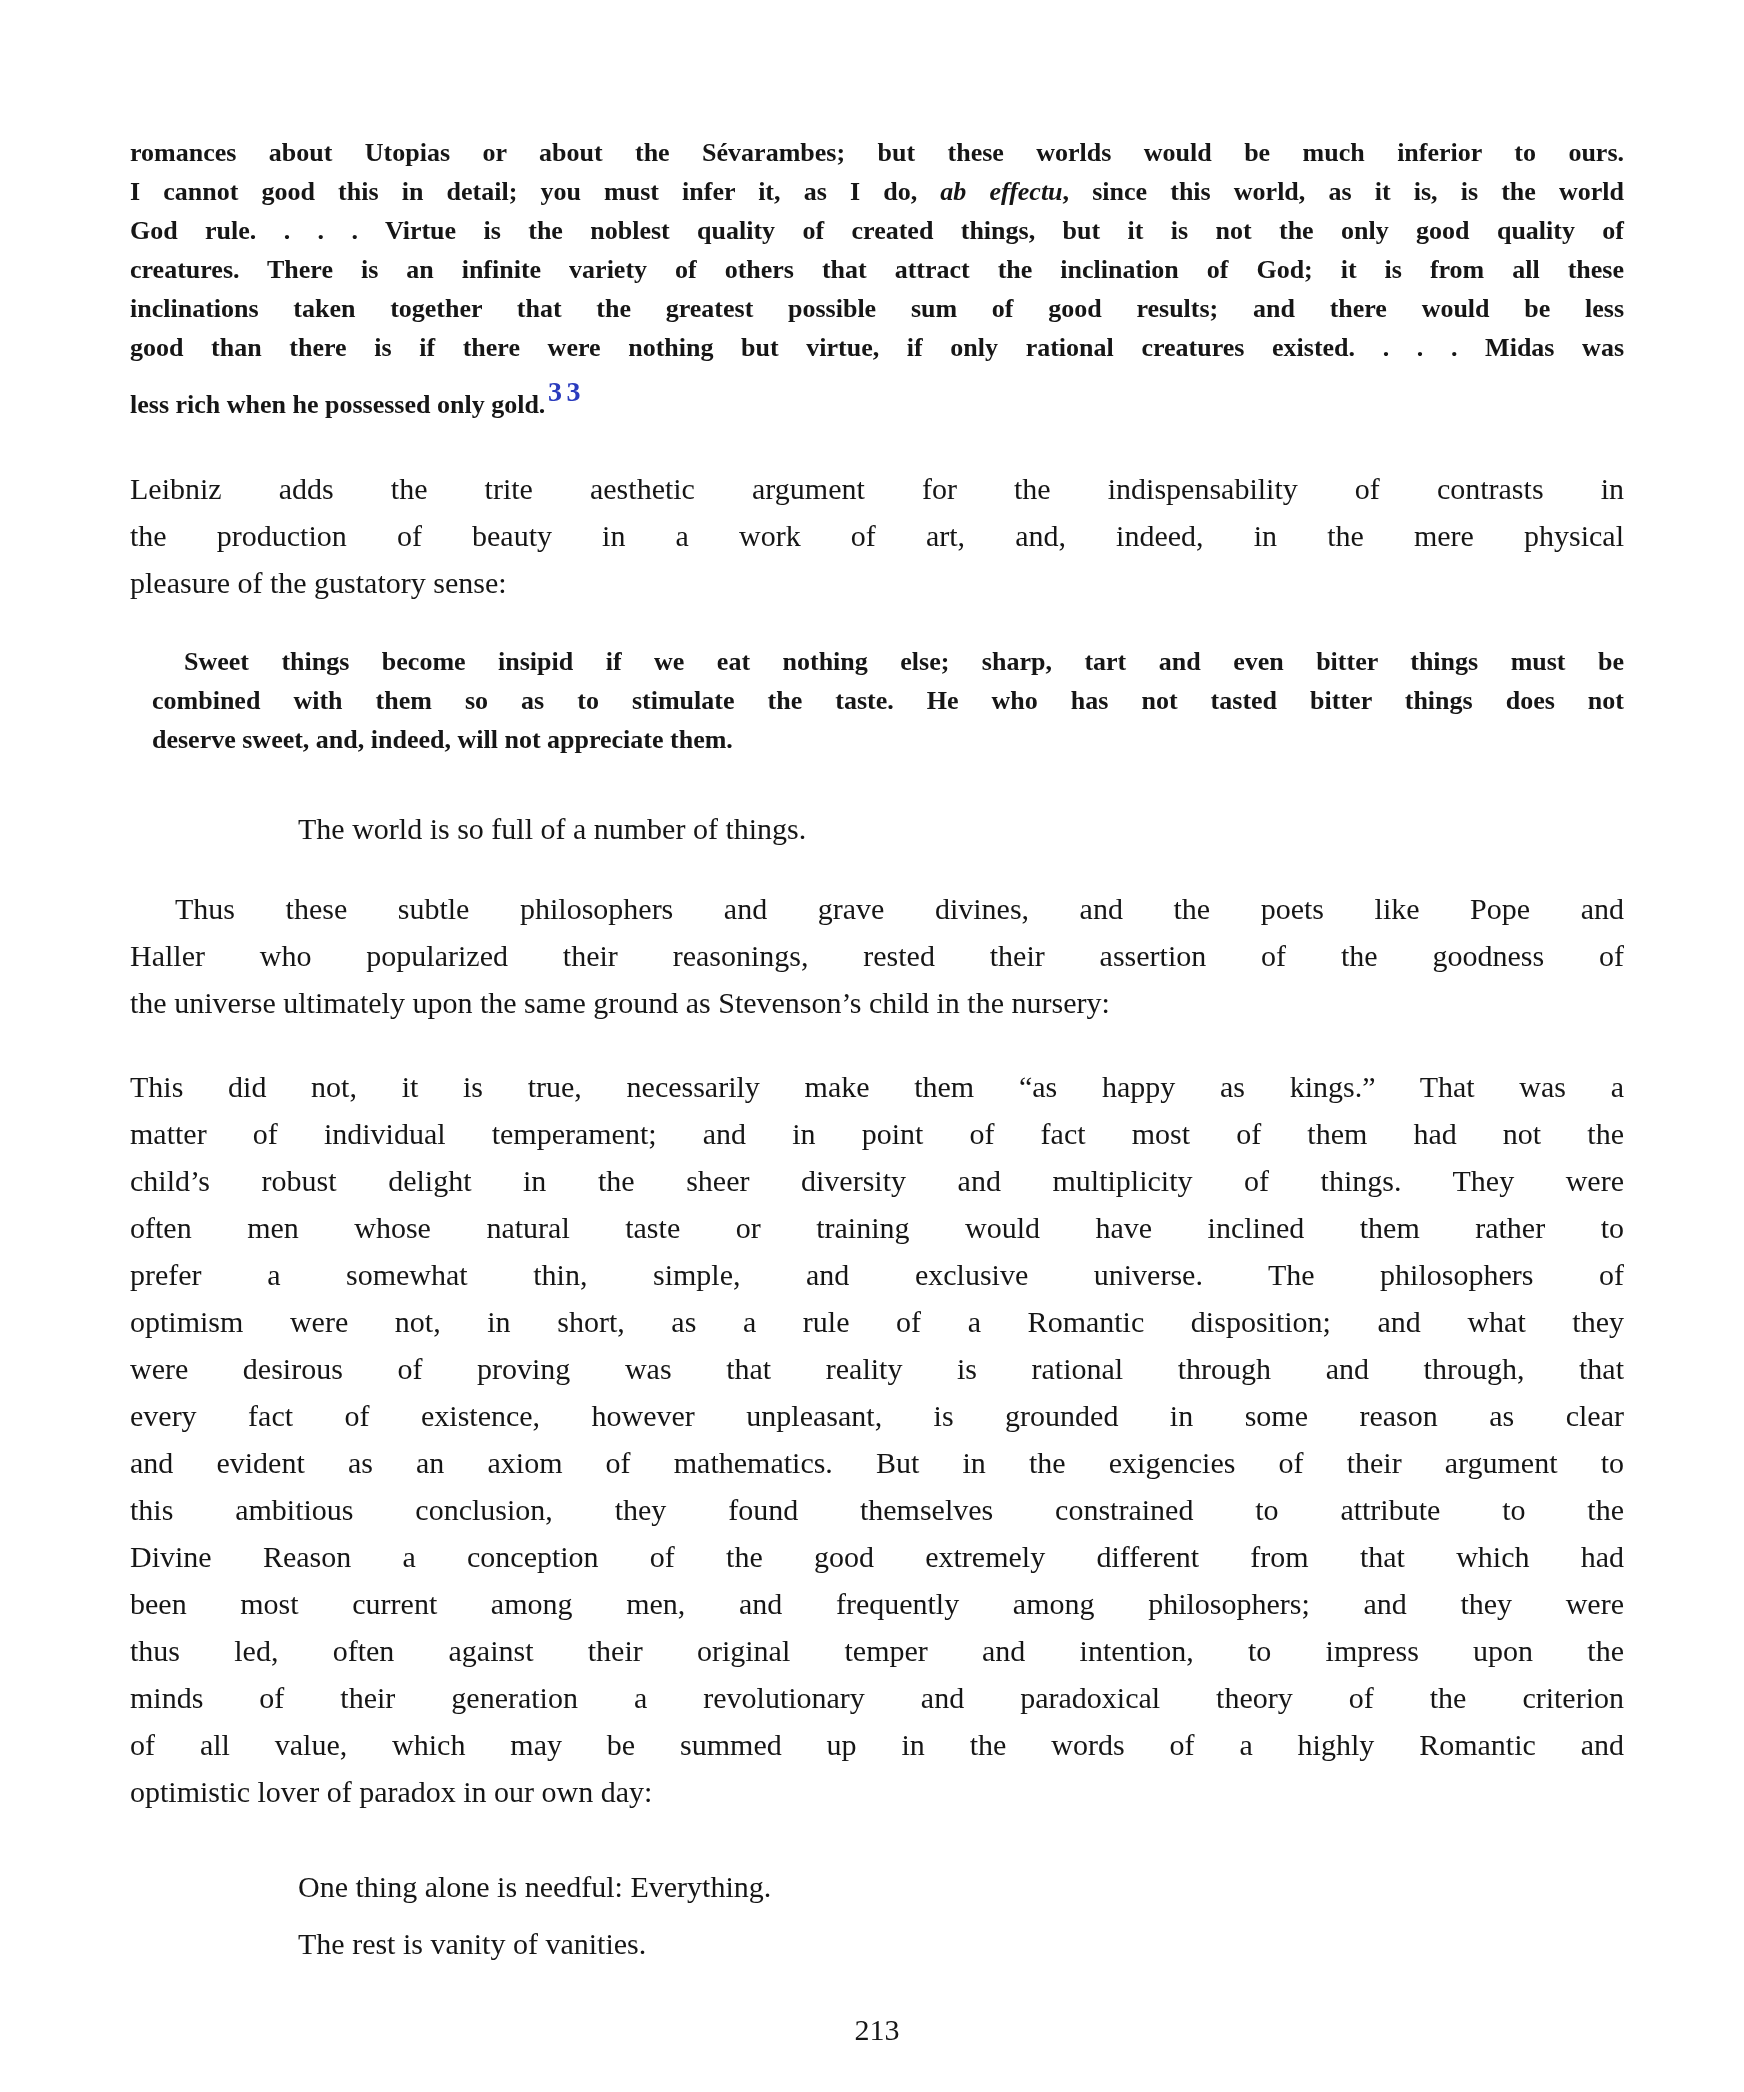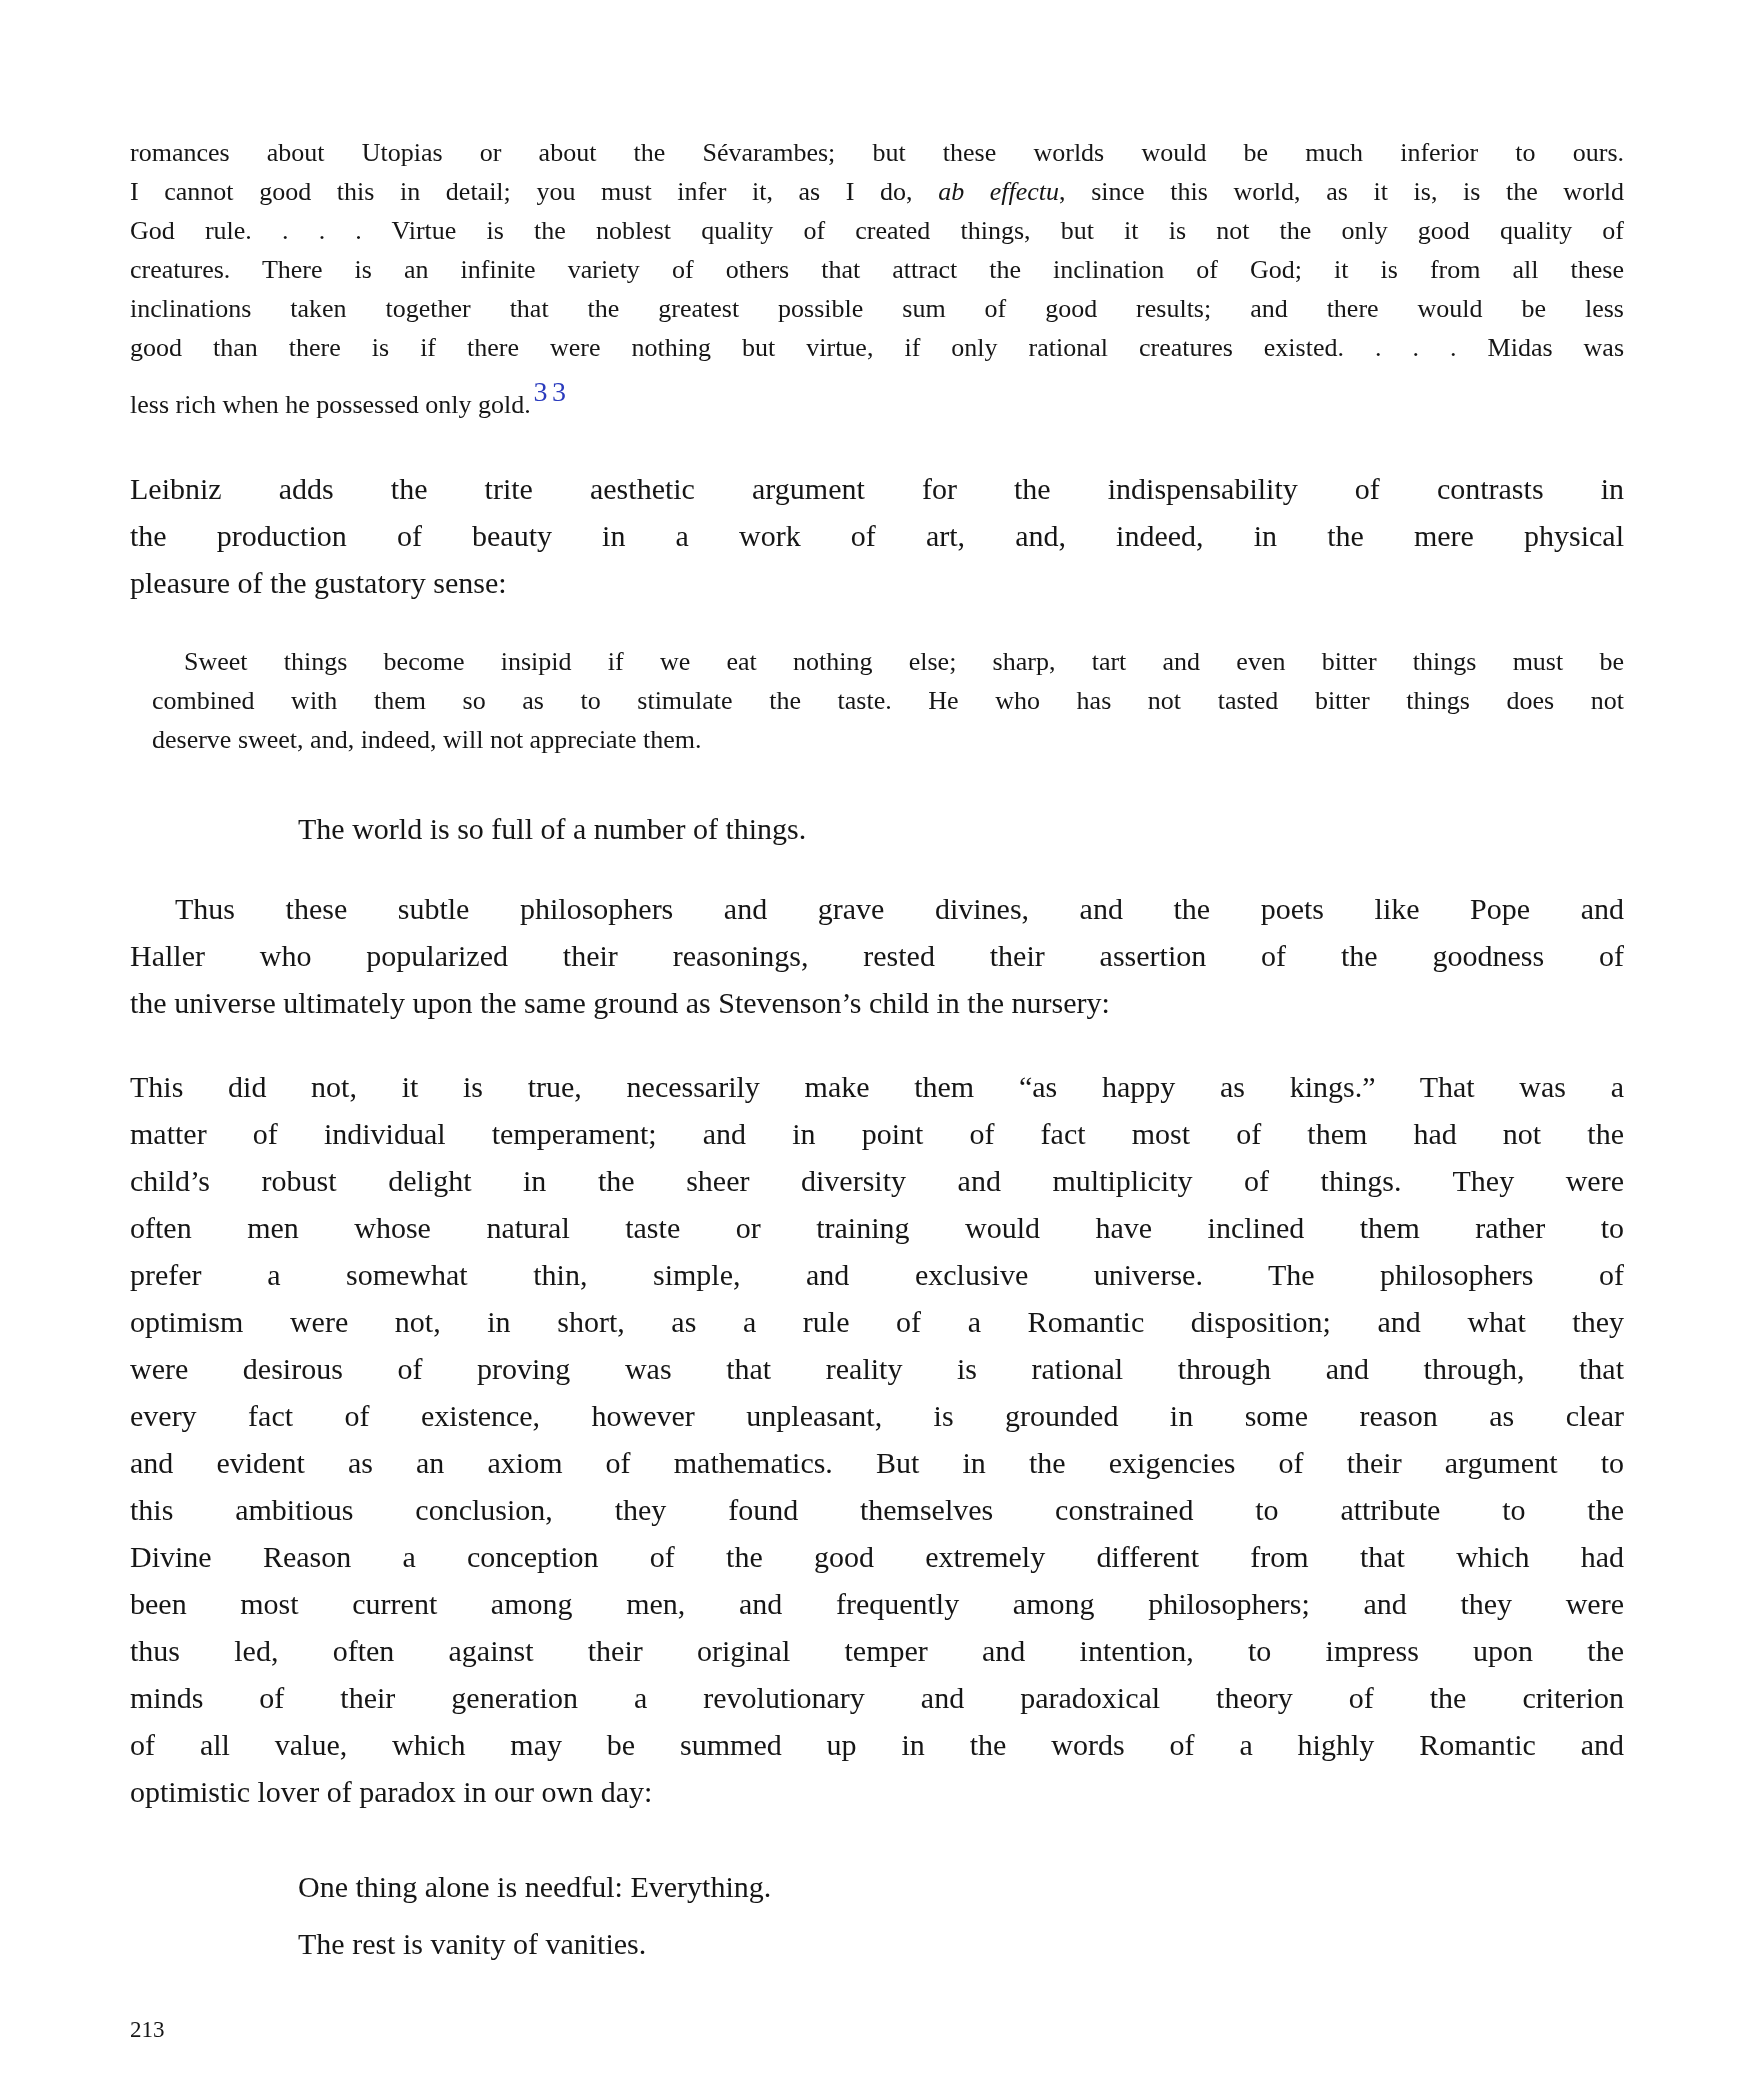--- a/index.html
+++ b/index.html
@@ -8,39 +8,40 @@
     width: 1745px;
     height: 2092px;
     background: #ffffff;
     color: #161616;
     font-family: "Liberation Serif", "DejaVu Serif", serif;
     box-sizing: border-box;
     padding: 133px 121px 0 130px;
     overflow: hidden;
   }
   
-  .q { font-size: 26px; line-height: 39px; }
+  .q { font-size: 26px; line-height: 39px; font-weight: bold; }
   
   .b { font-size: 30px; line-height: 47px; }
   
   .jl { text-align: justify; text-align-last: justify; text-justify: inter-word; }
   
   .ll { text-align: left; }
   .in36 { text-indent: 32px; }
   .in50 { text-indent: 45px; }
   .gold-line { margin-top: 17px; }
   .p1 { margin-top: 41px; }
   .q2 { margin-top: 36px; margin-left: 22px; }
   .p2 { margin-top: 34px; }
   .v1 { margin-top: 47px; line-height: 45px; margin-left: 168px; }
   .p3 { margin-top: 37px; }
   .v2 { margin-top: 43px; line-height: 57px; margin-left: 168px; }
   .pageno {
     margin-top: 38px;
-    font-size: 23px;
+    text-align: center;
+    font-size: 30px;
     line-height: 39px;
   }
   .fn-link {
     color: var(--fn-color, #2a3bbd);
     font-size: 28px;
     letter-spacing: 4.5px;
     position: relative;
     top: -11.6px;
     margin-left: 2.7px;
     text-decoration: none;

